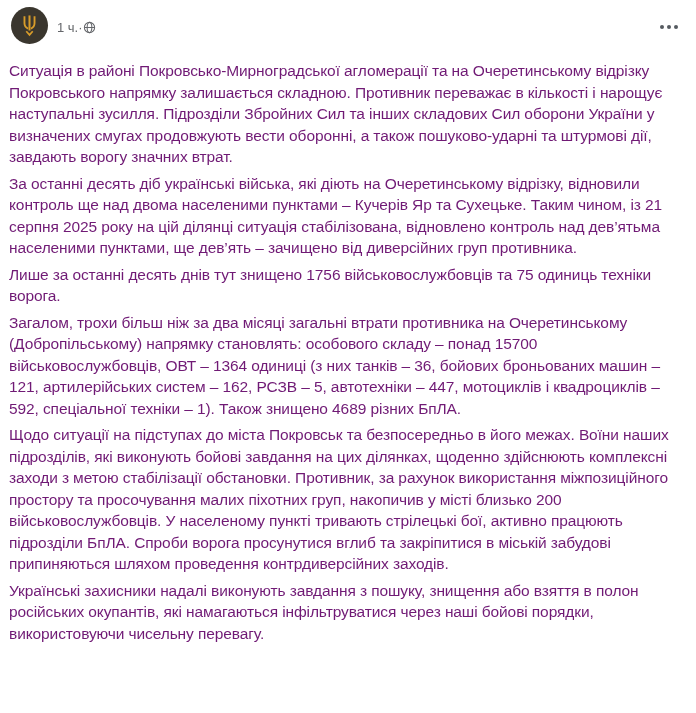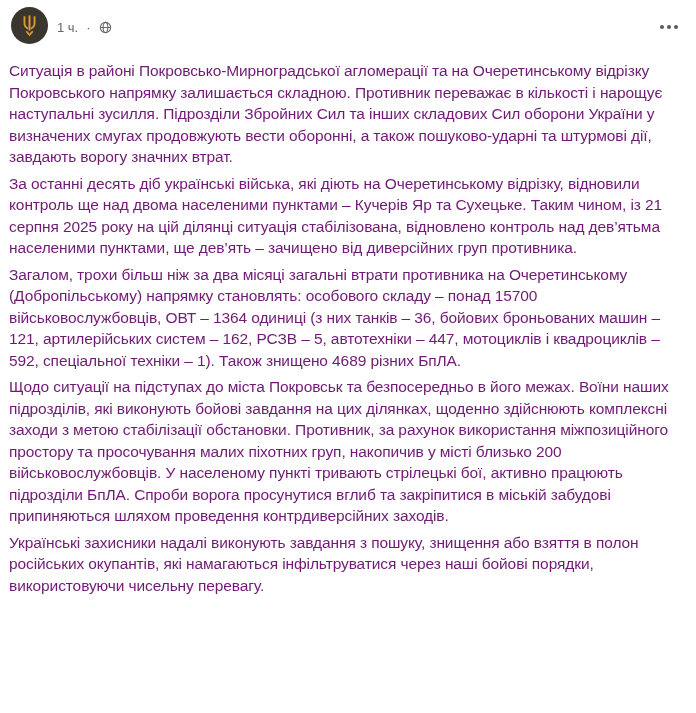--- a/index.html
+++ b/index.html
@@ -51,21 +51,21 @@
     font-size: 14.6px;
     font-weight: 700;
     color: #050505;
     letter-spacing: -0.2px;
     cursor: pointer;
   }
   .badge { flex: 0 0 auto; display: inline-flex; margin-top: 1px; }
   .meta-row {
     display: flex;
     align-items: center;
-    gap: 8px;
+    gap: 0;
     margin-top: 3px;
     font-size: 13px;
     color: #65676B;
   }
   .meta-row .sep { color: #65676B; }
   .more-btn {
     margin-left: auto;
     margin-top: 12px;
     display: flex;
     gap: 3px;
@@ -128,18 +128,19 @@
         <span class="dot"></span>
           <span class="dot"></span>
           <span class="dot"></span>
       </span>
     </div>
   </div>
 
   <div class="body-text">
     <p>Ситуація в районі Покровсько-Мирноградської агломерації та на Очеретинському відрізку Покровського напрямку залишається складною. Противник переважає в кількості і нарощує наступальні зусилля. Підрозділи Збройних Сил та інших складових Сил оборони України у визначених смугах продовжують вести оборонні, а також пошуково-ударні та штурмові дії, завдають ворогу значних втрат.</p>
     <p>За останні десять діб українські війська, які діють на Очеретинському відрізку, відновили контроль ще над двома населеними пунктами – Кучерів Яр та Сухецьке. Таким чином, із 21 серпня 2025 року на цій ділянці ситуація стабілізована, відновлено контроль над дев’ятьма населеними пунктами, ще дев’ять – зачищено від диверсійних груп противника.</p>
+    <p>Лише за останні десять днів тут знищено 1756 військовослужбовців та 75 одиниць техніки ворога.</p>
     <p>Загалом, трохи більш ніж за два місяці загальні втрати противника на Очеретинському (Добропільському) напрямку становлять: особового складу – понад 15700 військовослужбовців, ОВТ – 1364 одиниці (з них танків – 36, бойових броньованих машин – 121, артилерійських систем – 162, РСЗВ – 5, автотехніки – 447, мотоциклів і квадроциклів – 592, спеціальної техніки – 1). Також знищено 4689 різних БпЛА.</p>
     <p>Щодо ситуації на підступах до міста Покровськ та безпосередньо в його межах. Воїни наших підрозділів, які виконують бойові завдання на цих ділянках, щоденно здійснюють комплексні заходи з метою стабілізації обстановки. Противник, за рахунок використання міжпозиційного простору та просочування малих піхотних груп, накопичив у місті близько 200 військовослужбовців. У населеному пункті тривають стрілецькі бої, активно працюють підрозділи БпЛА. Спроби ворога просунутися вглиб та закріпитися в міській забудові припиняються шляхом проведення контрдиверсійних заходів.</p>
     <p>Українські захисники надалі виконують завдання з пошуку, знищення або взяття в полон російських окупантів, які намагаються інфільтруватися через наші бойові порядки, використовуючи чисельну перевагу.</p>
   </div>
 
 </div>
 
 </body></html>

